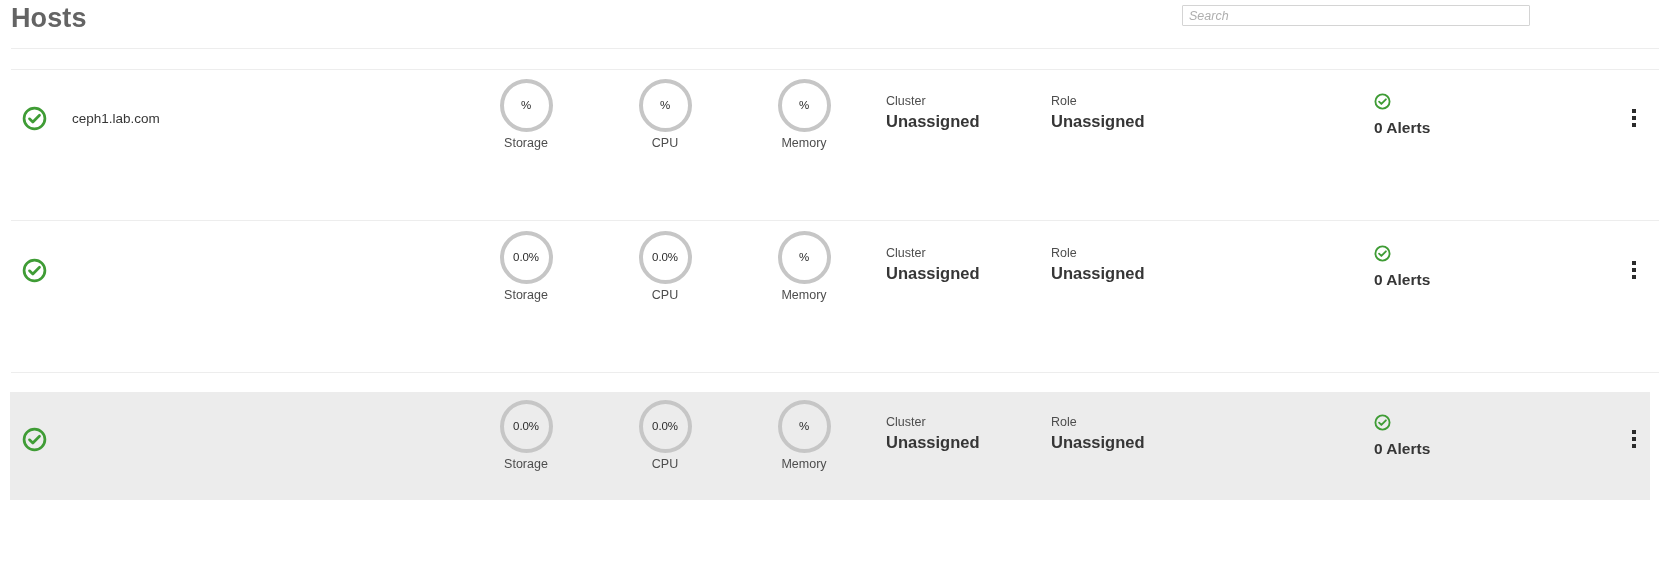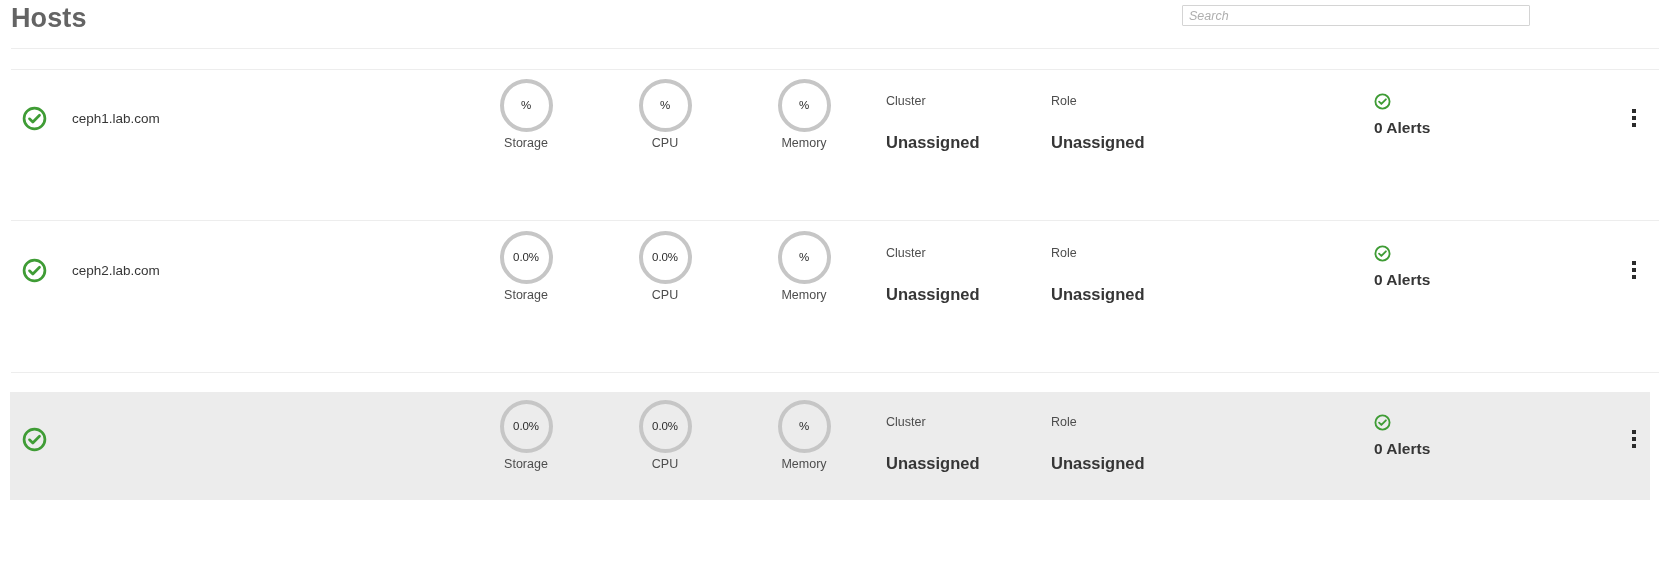--- a/index.html
+++ b/index.html
@@ -154,21 +154,21 @@
   }
   .meta-block.cluster { left: 886px; width: 200px; }
   .meta-block.role    { left: 1051px; width: 200px; }
 
   .meta-label {
     font-size: 12.5px;
     color: #4d4d4d;
     line-height: 16px;
   }
   .meta-value {
-    margin-top: 23px;
+    margin-top: 2px;
     font-size: 16.5px;
     font-weight: bold;
     color: #363636;
     line-height: 20px;
   }
 
   
   .alerts-block {
     position: absolute;
     left: 1374px;
@@ -267,21 +267,20 @@
             <span></span>
           </div>
         </div>
       </div>
       <div class="host-row" style="top: 223px;">
         <div class="row-inner">
           <span class="status-icon"><svg viewBox="0 0 24 24" width="25" height="25">
               <circle cx="12" cy="12" r="10" fill="none" stroke="#3f9c35" stroke-width="2.6"></circle>
               <path d="M7.2 12.3 L10.4 15.4 L16.8 8.9" fill="none" stroke="#3f9c35" stroke-width="2.6" stroke-linecap="round" stroke-linejoin="round"></path>
             </svg></span>
-          <div class="hostname">ceph2.lab.com</div>
           <div class="gauge-group storage">
             <div class="gauge-ring">
               <span class="gauge-value">0.0%</span>
             </div>
             <div class="gauge-label">Storage</div>
           </div>
           <div class="gauge-group cpu">
             <div class="gauge-ring">
               <span class="gauge-value">0.0%</span>
             </div>

